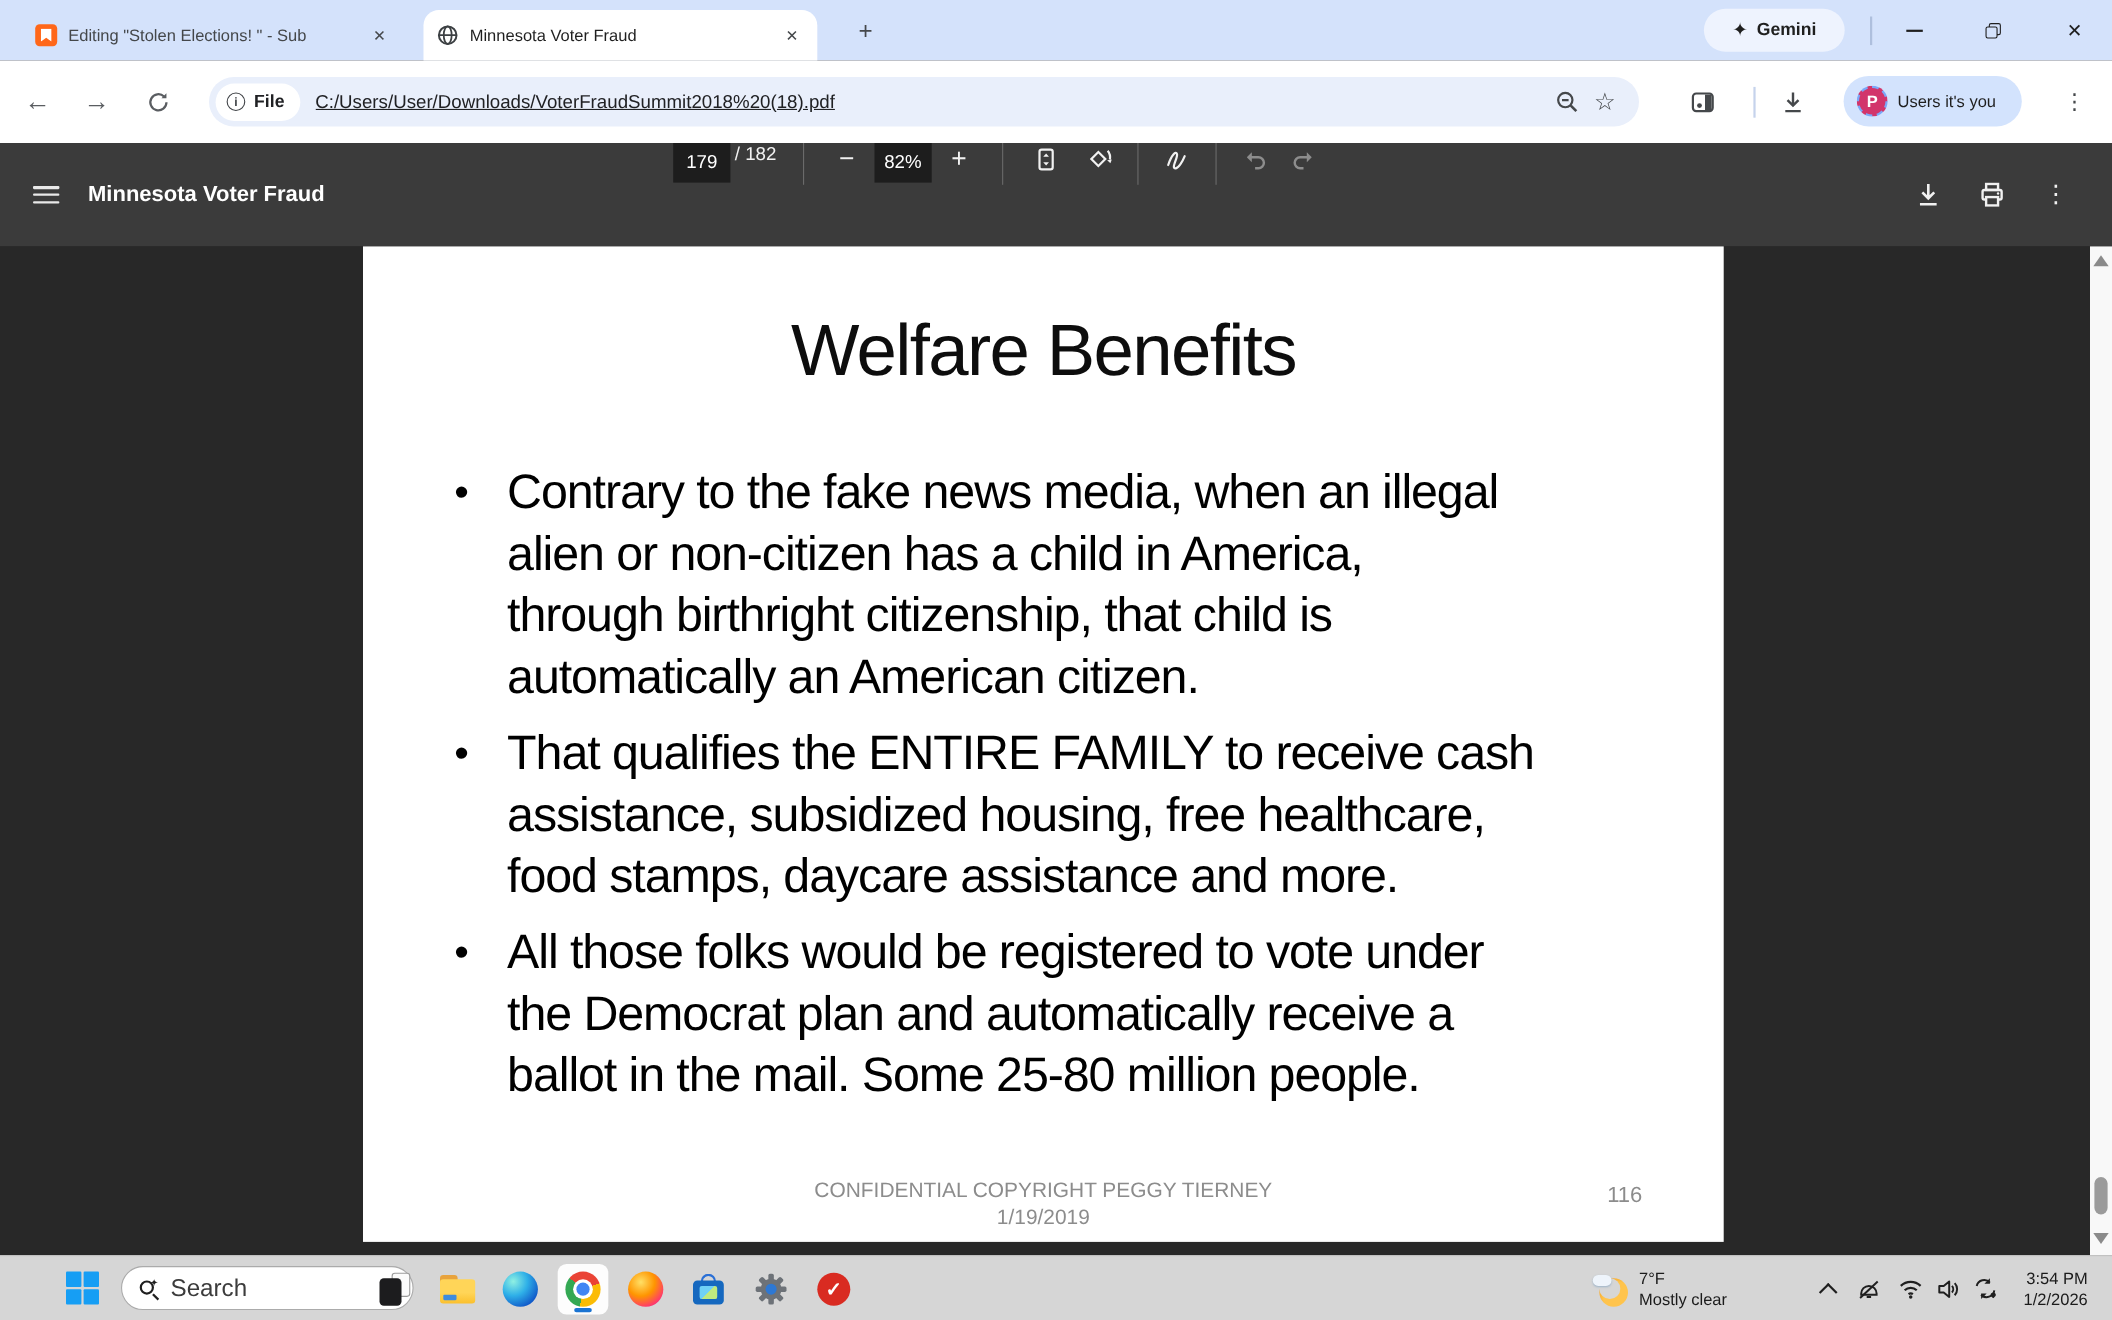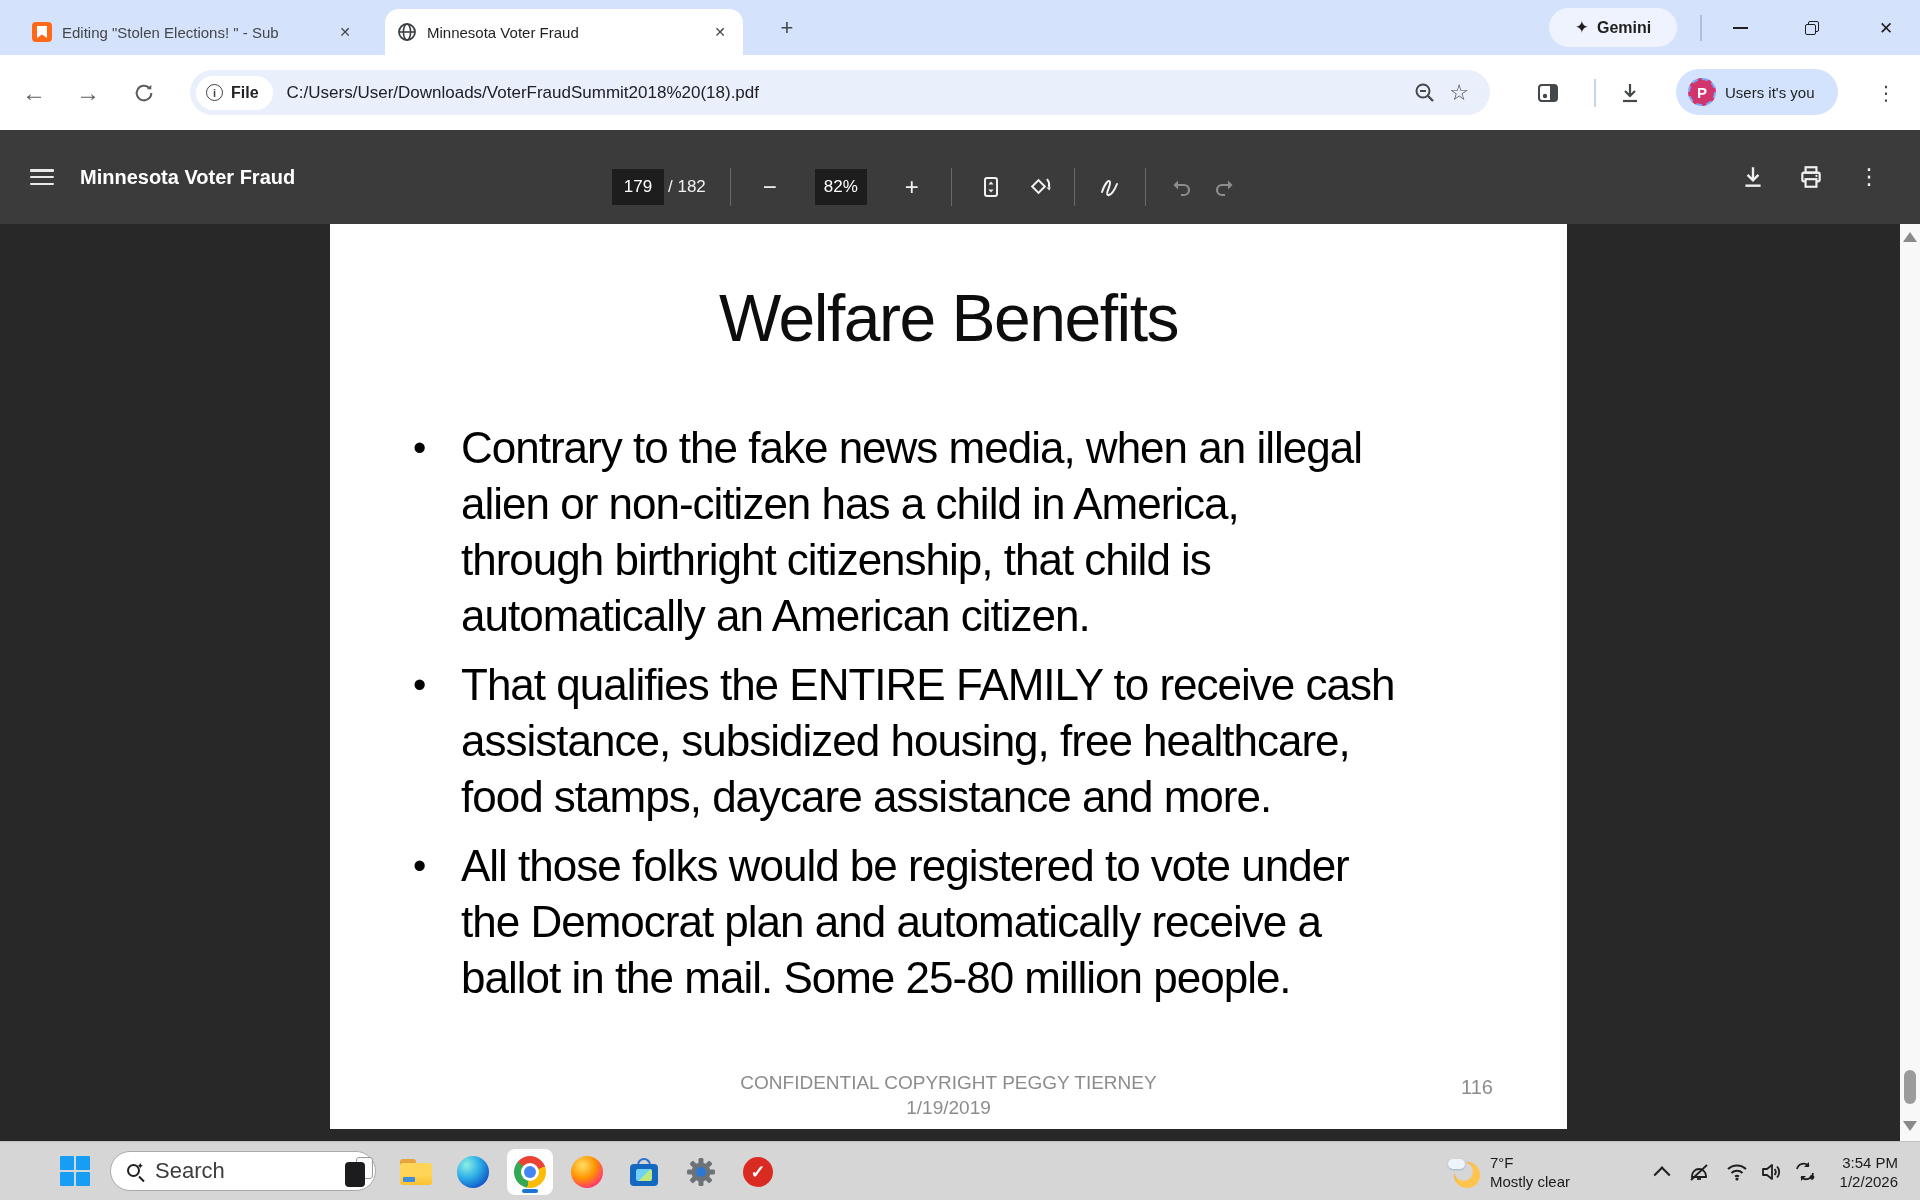--- a/index.html
+++ b/index.html
@@ -39,46 +39,46 @@
   
   .navbar { position:absolute; left:0; top:55px; width:1920px; height:75px; background:#ffffff; }
   .navicon { position:absolute; top:0; height:75px; display:flex; align-items:center; justify-content:center; width:44px;
              color:#5a5d61; font-size:24px; }
   .omnibox { position:absolute; left:190px; top:15px; width:1300px; height:45px; background:#e9effb; border-radius:23px;
              display:flex; align-items:center; padding:0 14px 0 6px; }
   .chip { height:34px; background:#ffffff; border-radius:17px; display:flex; align-items:center; gap:8px; padding:0 14px 0 10px; flex:none; }
   .info-circ { width:17px; height:17px; border:1.6px solid #3f4246; border-radius:50%; display:flex; align-items:center;
                justify-content:center; font-size:11px; font-style:normal; font-weight:700; color:#3f4246; }
   .chip-label { font-size:16px; font-weight:700; color:#202124; }
-  .url { font-size:17px; color:#202124; margin-left:14px; white-space:nowrap; flex:1; overflow:hidden; }
+  .url { font-size:17px; color:#202124; margin-left:14px; white-space:nowrap; flex:1; overflow:hidden;text-decoration:underline; }
   .box-icn { width:34px; height:34px; display:flex; align-items:center; justify-content:center; flex:none; }
   .star { font-size:22px; color:#45484b; }
   .nav-sep { position:absolute; left:1594px; top:24px; width:2px; height:28px; background:#c6d3ec; }
   .verify-pill { position:absolute; left:1676px; top:14px; width:162px; height:46px; background:#d3e3fd; border-radius:23px;
                  display:flex; align-items:center; gap:9px; padding:0 12px; }
   .pbadge { width:28px; height:28px; border-radius:50%; background:#d2356b; color:#fff; font-size:15px; font-weight:700;
             display:flex; align-items:center; justify-content:center; border:2px dashed #7aa7f8; flex:none; }
   .verify-label { font-size:15px; color:#1f1f1f; white-space:nowrap; }
   .dots { font-size:20px; color:#45484b; letter-spacing:0; }
 
   
   .pdfbar { position:absolute; left:0; top:130px; width:1920px; height:94px; background:#3b3b3b; }
   .pdfbar .left { position:absolute; left:0; top:0; height:94px; display:flex; align-items:center; gap:26px; padding-left:30px; }
   .hamb { width:24px; height:16px; display:flex; flex-direction:column; justify-content:space-between; }
   .hamb b { height:2.5px; background:#e9e9e9; border-radius:1px; }
   .pdf-title { font-size:20px; font-weight:700; color:#ffffff; }
-  .pdfbar .center { position:absolute; left:612px; top:0; height:114px; display:flex; align-items:center; }
+  .pdfbar .center { position:absolute; left:612px; top:0; height:114px; display:flex; align-items:flex-start; }
   .numbox { min-width:52px; height:36px; background:#1d1d1d; color:#fff; font-size:17px; display:flex; align-items:center;
             justify-content:center; padding:0 8px; }
   .pagetotal { color:#f1f1f1; font-size:17px; margin-left:4px; white-space:nowrap; }
   .vsep { width:1px; height:38px; background:#6a6a6a; margin:0 24px; }
   .tbtn { width:30px; height:30px; display:flex; align-items:center; justify-content:center; color:#f1f1f1; font-size:24px; }
   .tbtn svg { display:block; }
   .tbtn.disabled { opacity:.45; }
-  .zoombox { margin:0 30px; }
+  .zoombox { margin:0 10px; }
   .pdfbar .right { position:absolute; right:36px; top:0; height:94px; display:flex; align-items:center; gap:28px; }
 
   
   .content { position:absolute; left:0; top:224px; width:1920px; height:917px; background:#282828; }
   .page { position:absolute; left:330px; top:0; width:1237px; height:905px; background:#ffffff; color:#000; }
   .slide-title { position:absolute; left:0; top:56px; width:100%; text-align:center; font-size:66px; letter-spacing:-1.5px; color:#0d0d0d; }
   .bullets { position:absolute; left:83px; top:196px; width:1100px; }
   .bullet-row { display:flex; margin-bottom:13px; }
   .bullet-dot { width:37px; flex:none; font-size:38px; line-height:56px; }
   .bullet-text { font-size:44px; line-height:56px; letter-spacing:-1px; white-space:pre-line;margin-left:11px; }

